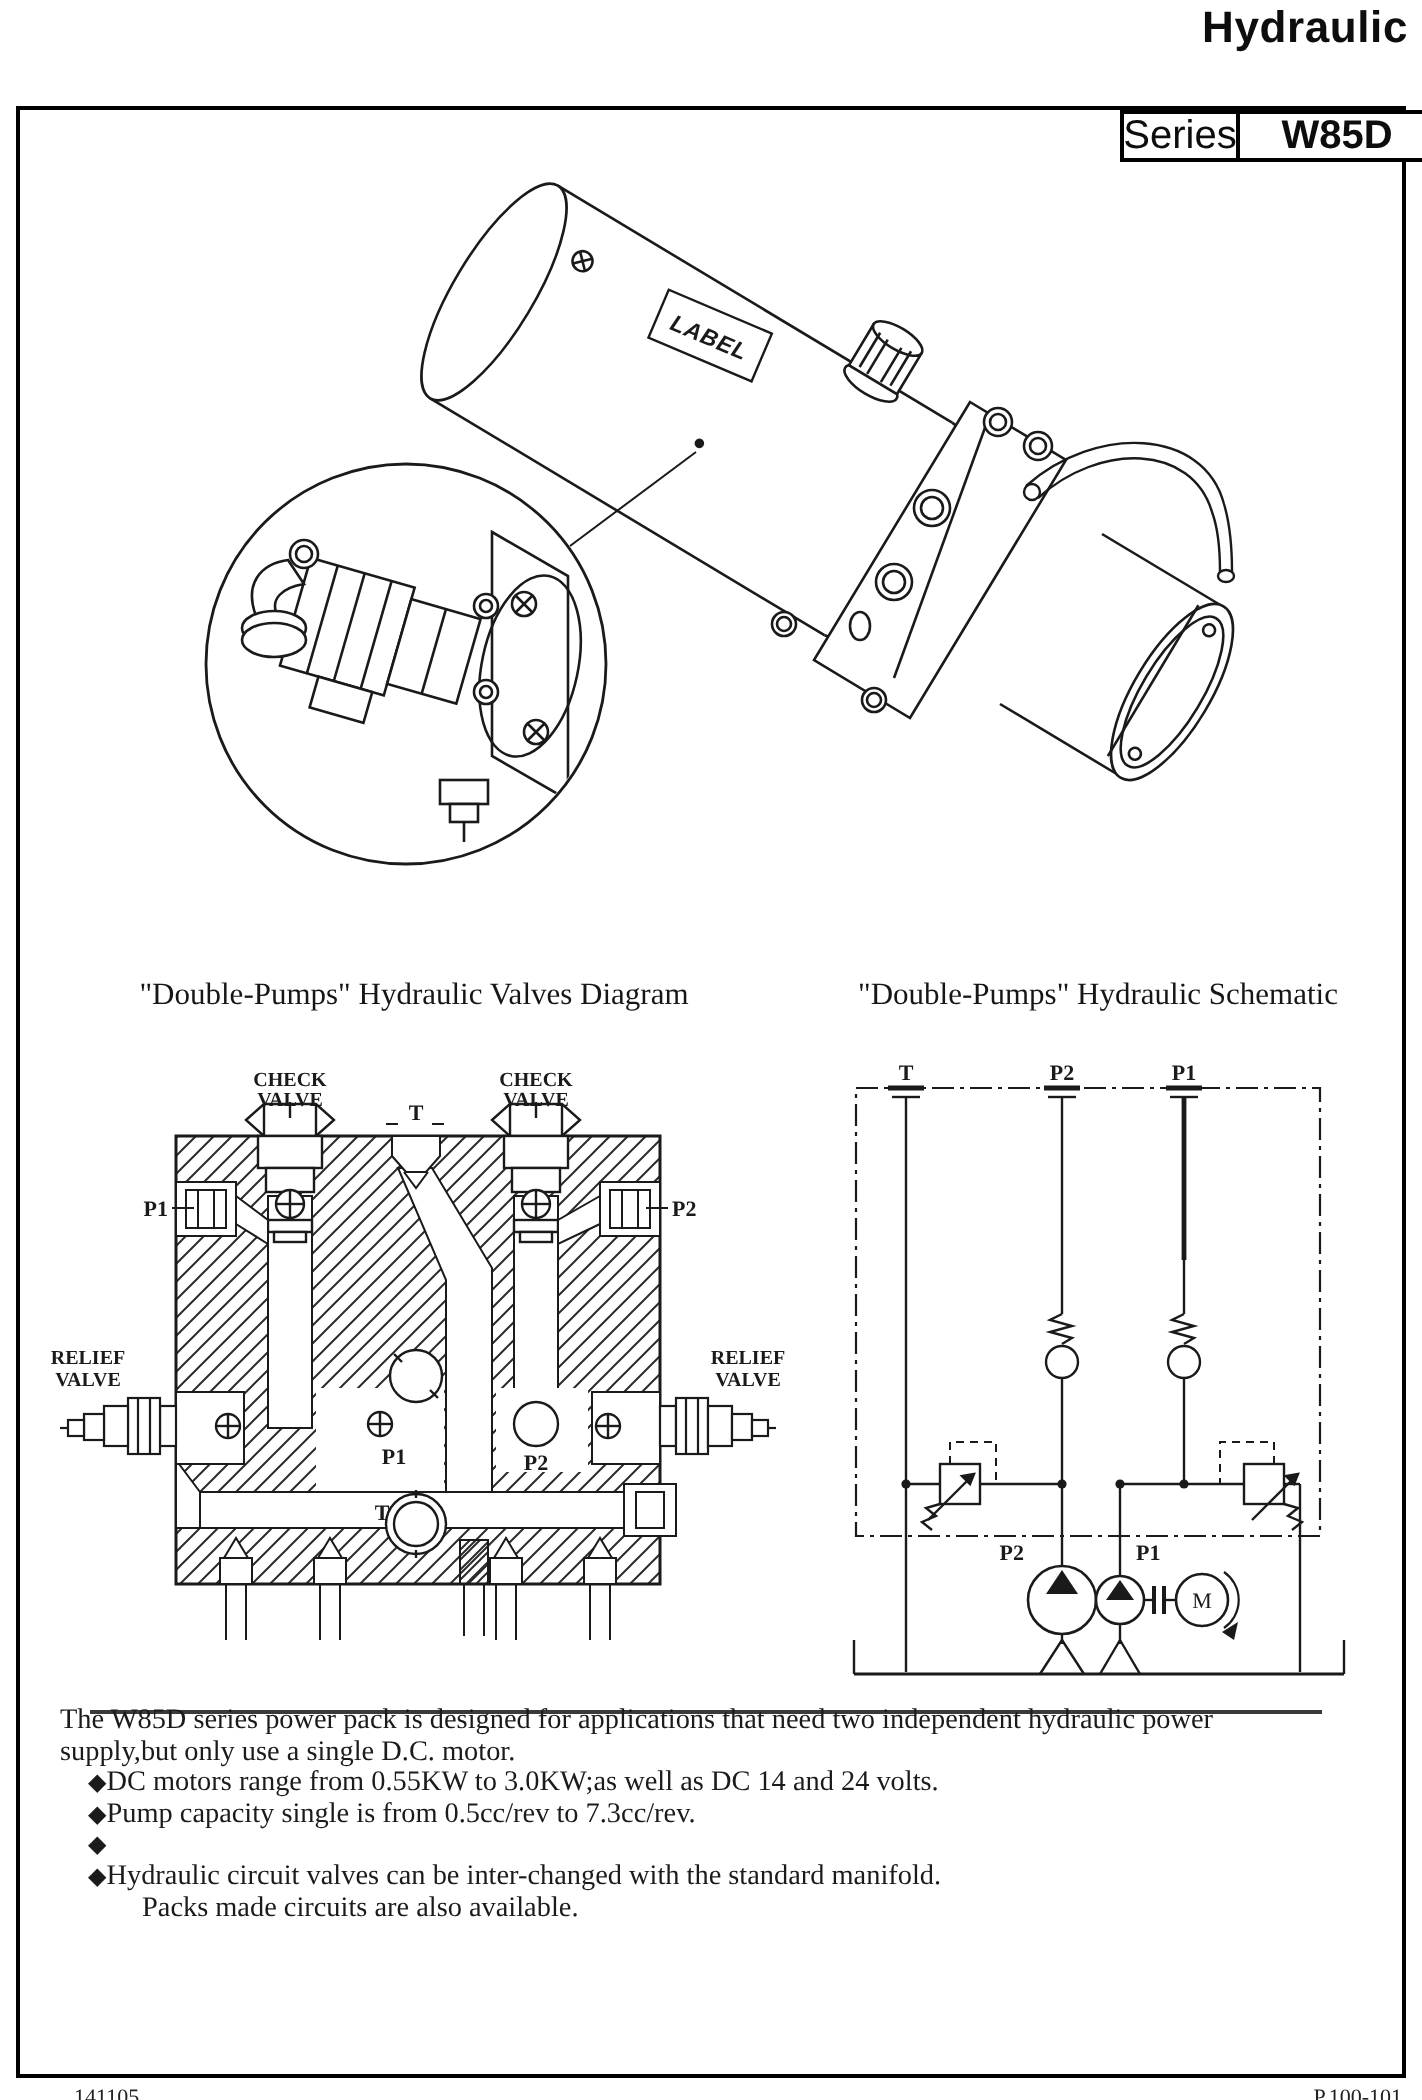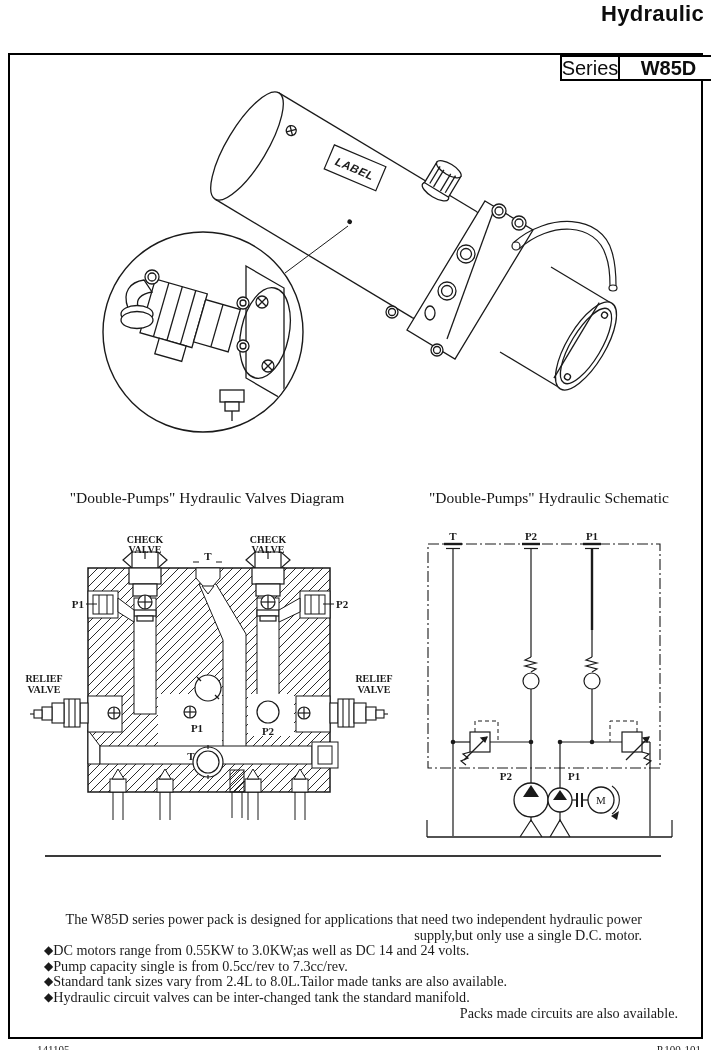--- a/index.html
+++ b/index.html
@@ -22,21 +22,21 @@
     display:flex; border:2px solid #000; background:#fff;
     font-family:"Liberation Sans", sans-serif; font-size:20px; color:#0d0d0d;
   }
   .series-label { width:58px; border-right:2px solid #000; display:flex; align-items:center; justify-content:center; }
   .series-value { flex:1; display:flex; align-items:center; justify-content:center; font-weight:bold; }
   .diagram-title { position:absolute; top:489px; font-size:15.5px; text-align:center; color:#161616; }
   .dt-left  { left:28px;  width:358px; }
   .dt-right { left:398px; width:302px; }
   svg { position:absolute; pointer-events:none; }
   .separator { position:absolute; left:45px; top:855px; width:616px; border-top:2px solid #3a3a3a; }
-  .copy { position:absolute; left:30px; top:912px; width:648px; font-size:14.2px; line-height:15.6px;text-align:right; }
+  .copy { position:absolute; left:30px; top:853px; width:648px; font-size:14.2px; line-height:15.6px; }
   .para1 { width:612px; }
   .bullets { padding-left:14px; }
   .bullet-row { display:flex; }
   .bchar { font-family:"DejaVu Sans", sans-serif; font-size:12px; line-height:15.6px; }
   .cont-line { padding-left:27px; }
   .closing { margin-top:12px; width:578px; }
   .footer-frag { position:absolute; top:1043px; font-size:11px; color:#222; }
   .footer-left { left:37px; }
   .footer-right { right:10px; }
   text { fill:#1a1a1a; }
@@ -450,24 +450,23 @@
     <div class="bullet-row">
       <span class="bchar">◆</span>
         <span>DC motors range from 0.55KW to 3.0KW;as well as DC 14 and 24 volts.</span>
     </div>
     <div class="bullet-row">
       <span class="bchar">◆</span>
         <span>Pump capacity single is from 0.5cc/rev to 7.3cc/rev.</span>
     </div>
     <div class="bullet-row">
       <span class="bchar">◆</span>
-        <span>Standard tank sizes vary from 2.4L to 8.0L.Tailor made tanks are also available.</span>
     </div>
     <div class="bullet-row">
       <span class="bchar">◆</span>
-        <span>Hydraulic circuit valves can be inter-changed tank the standard manifold.</span>
+        <span>Hydraulic circuit valves can be inter-changed with the standard manifold.</span>
     </div>
     <div class="cont-line">Packs made circuits are also available.</div>
   </div>
 </div>
 
 <div class="footer-frag footer-left">141105</div>
 <div class="footer-frag footer-right">P.100-101</div>
 
 </body></html>

